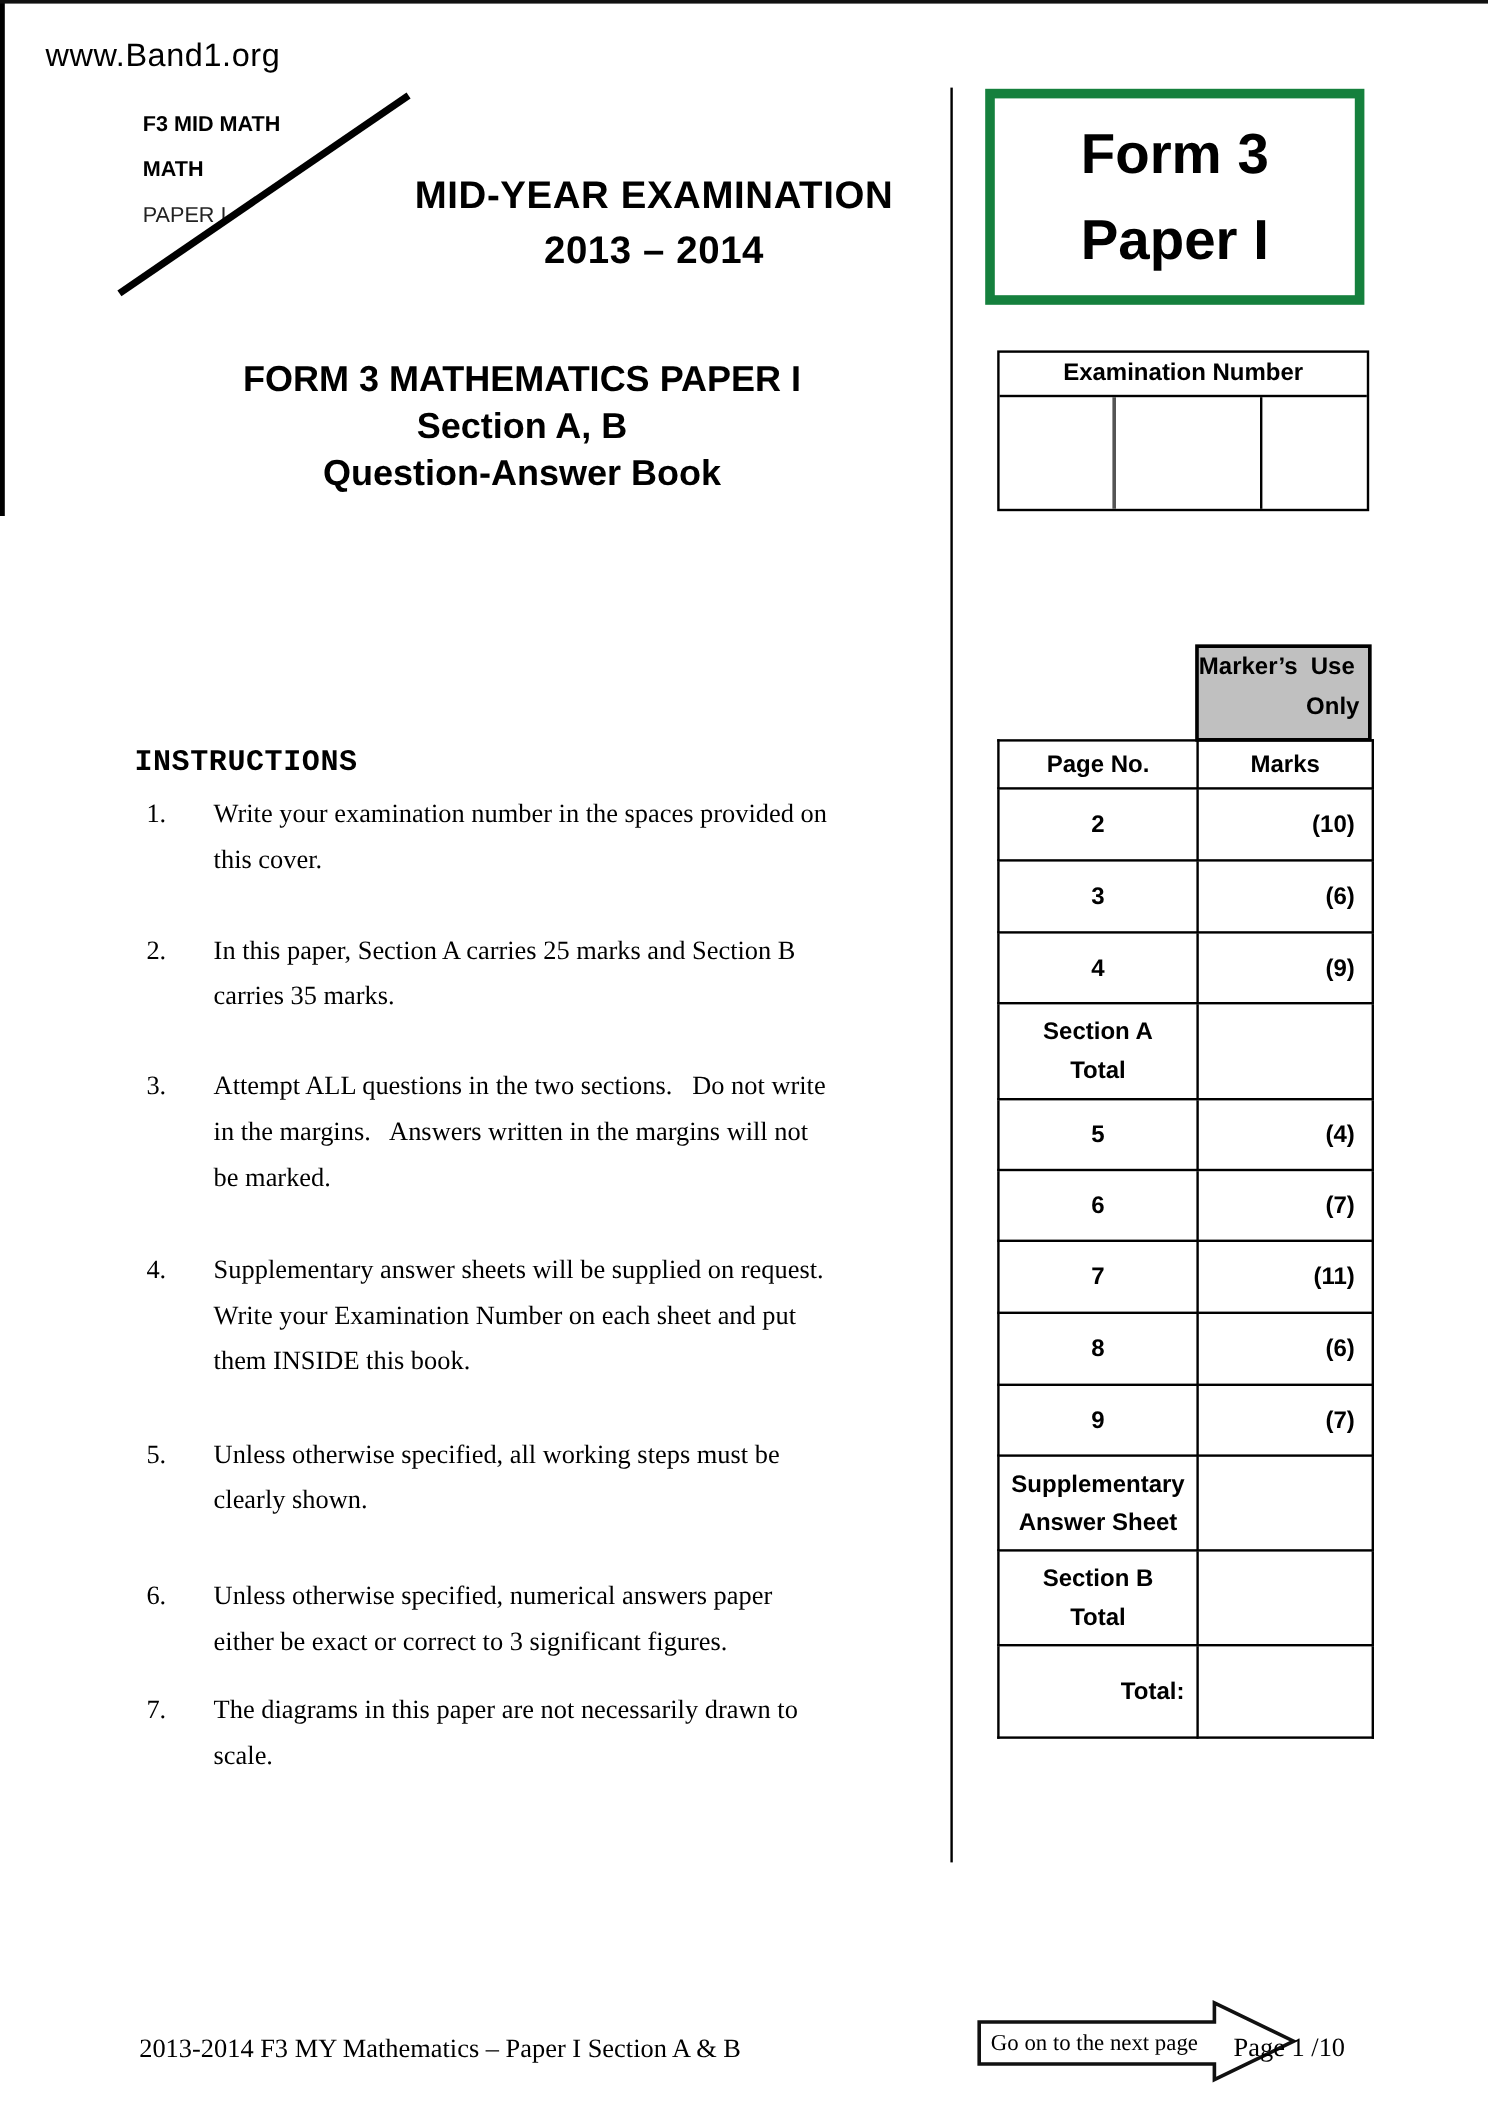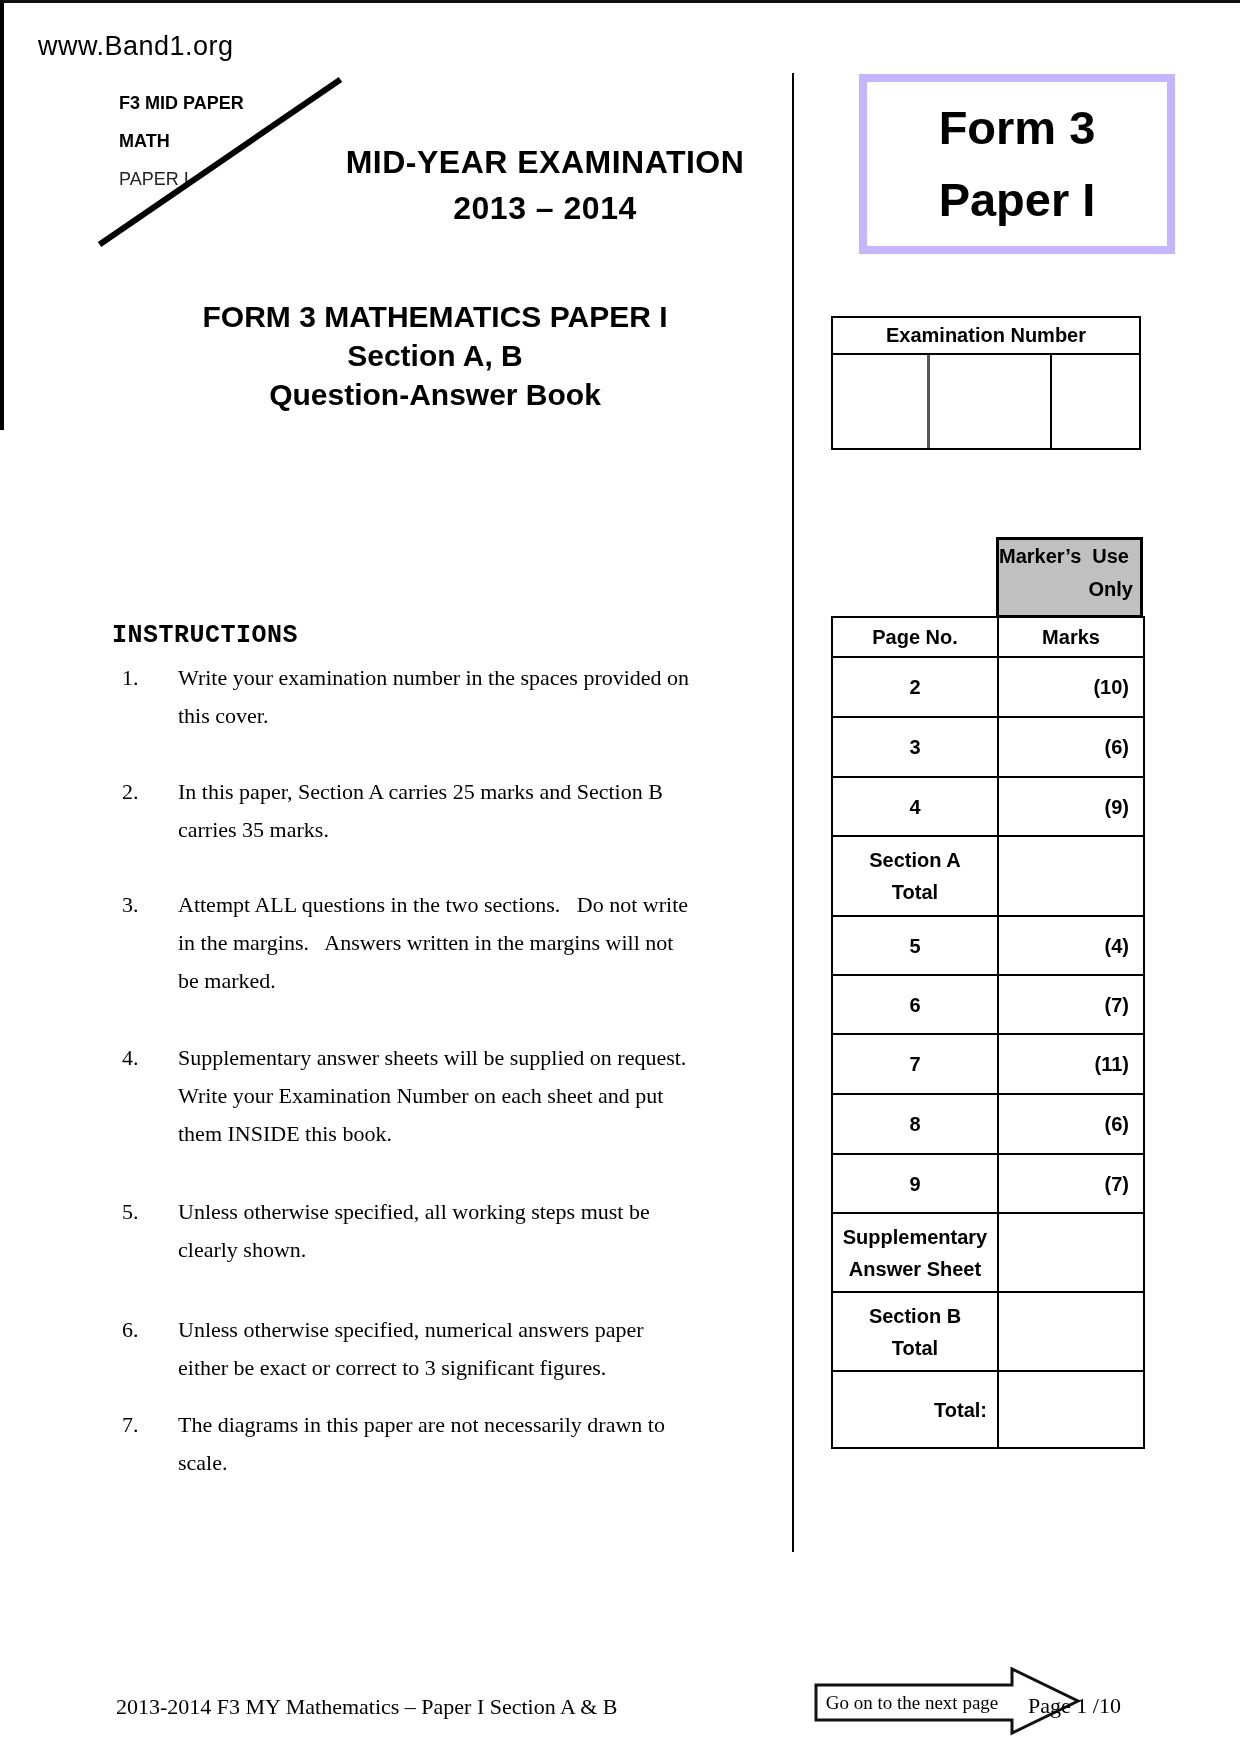--- a/index.html
+++ b/index.html
@@ -18,26 +18,26 @@
         transform:rotate(-34.4deg);}
   
   .exam-heading{left:295px;top:139px;width:500px;text-align:center;
                 font-size:32px;font-weight:bold;line-height:46px;letter-spacing:0.5px;}
   
   .paper-title{left:115px;top:297px;width:640px;text-align:center;
                font-size:30px;font-weight:bold;line-height:39px;}
   
   .vrule{left:792px;top:73px;width:2px;height:1479px;background:#000;}
   
-  .form-box{left:859px;top:74px;width:316px;height:180px;border:8px solid #c4b5fd;
+  .form-box{left:821px;top:74px;width:316px;height:180px;border:8px solid #15803d;
             box-sizing:border-box;display:flex;flex-direction:column;justify-content:center;
             align-items:center;font-size:47px;font-weight:bold;line-height:72px;}
   
   .exam-no{left:831px;top:292px;width:310px;height:134px;border:2px solid #000;
-           box-sizing:border-box;margin-top:24px;}
+           box-sizing:border-box;}
   .exam-no .hdr{height:37px;border-bottom:2px solid #000;box-sizing:border-box;
                 display:flex;align-items:center;justify-content:center;
                 font-size:20px;font-weight:bold;}
   .exam-no .div1{position:absolute;left:94px;top:37px;width:3px;bottom:0;background:#555;}
   .exam-no .div2{position:absolute;left:217px;top:37px;width:2px;bottom:0;background:#000;}
   
   .marker-corner{left:996px;top:537px;width:147px;height:81px;background:#c0c0c0;
                  border:3px solid #000;box-sizing:border-box;display:flex;flex-direction:row;
                  justify-content:center;text-align:center;font-size:20px;font-weight:bold;
                  line-height:33px;}
@@ -66,21 +66,21 @@
 <body>
 
 <div class="page">
 
   <div class="abs edge-left"></div>
   <div class="abs edge-top"></div>
 
   <div class="abs watermark">www.Band1.org</div>
 
   <div class="abs corner">
-    <div>F3 MID PAPER</div>
+    <div>F3 MID MATH</div>
     <div>MATH</div>
     <div class="light">PAPER I</div>
   </div>
   <div class="abs diag"></div>
 
   <div class="abs exam-heading">
     <div>MID-YEAR EXAMINATION</div>
     <div>2013 – 2014</div>
   </div>
 

